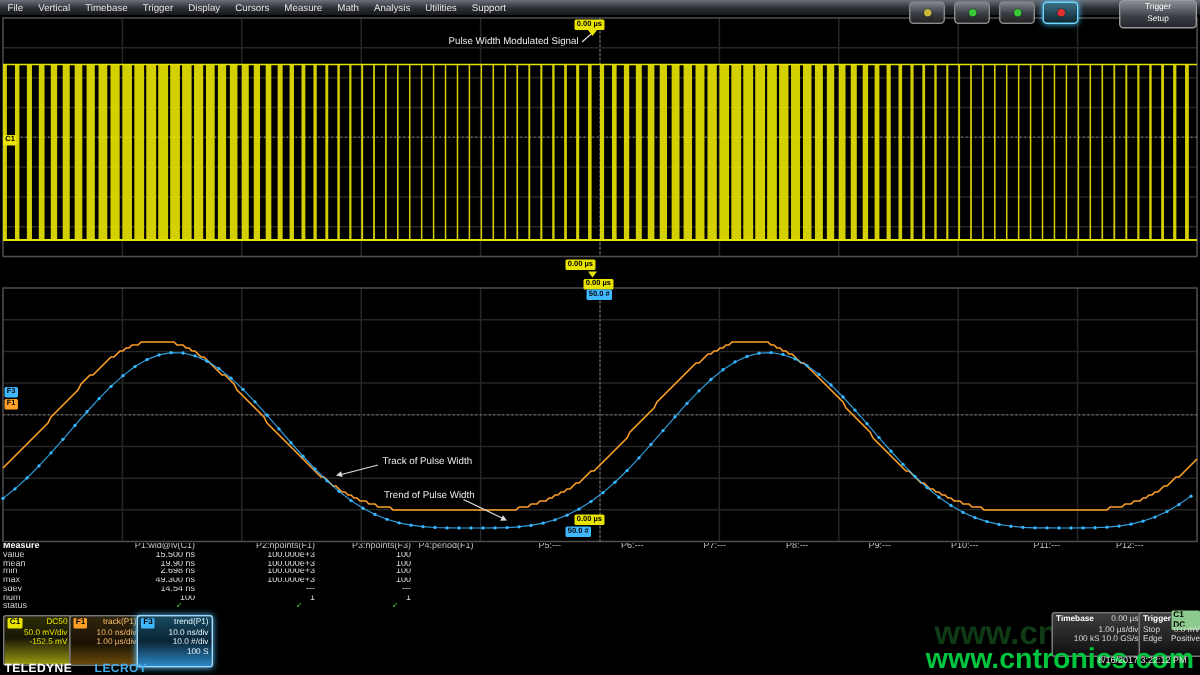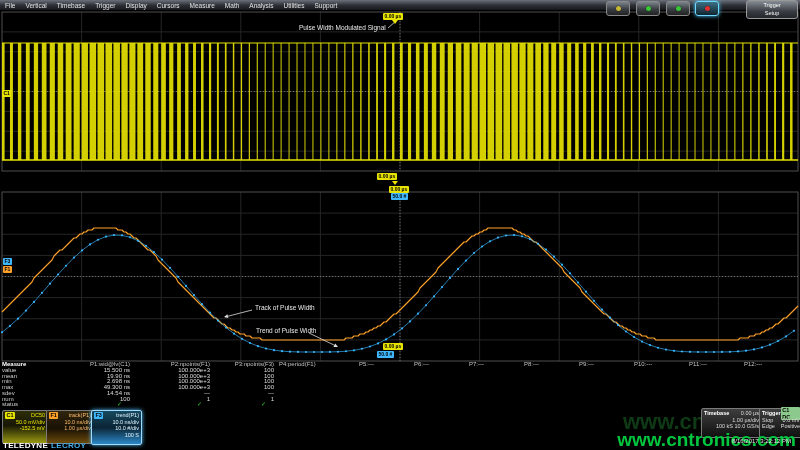--- a/index.html
+++ b/index.html
@@ -53,21 +53,21 @@
          box-shadow:0 0 4px #55c0ff;background:linear-gradient(180deg,#17495f,#0a2434 50%,#2c88c8);}
   .tbox-title{font-weight:bold;color:#fff;}
   .tbbox{left:701px;top:408px;width:55px;height:26px;}
   .trbox{left:759px;top:408px;width:38px;height:26px;}
   .srcbadge{background:#8cc98c;color:#000;font-weight:bold;padding:0 1.5px;border-radius:1px;}
   .rowsplit{display:flex;justify-content:space-between;}
 
   #datetime{position:absolute;left:732px;top:438px;z-index:10;font-size:6px;color:#e6e6e6;}
   .logo{position:absolute;left:3px;top:441px;z-index:4;font-weight:bold;font-size:8px;letter-spacing:.3px;}
   .logo .t{color:#fff;}
-  .logo .l{color:#45aee8;margin-left:3px;text-align:center;}
+  .logo .l{color:#45aee8;margin-left:15px;text-align:center;}
 
   .wm-echo{position:absolute;right:-30px;top:409px;z-index:2;font-size:22px;font-weight:bold;
            color:#1b6b28;opacity:.55;white-space:nowrap;}
   .wm-main{position:absolute;right:4px;top:429px;z-index:8;font-size:19px;font-weight:bold;white-space:nowrap;}
 </style>
 </head>
 <body>
 
 <div id="screen">
 

